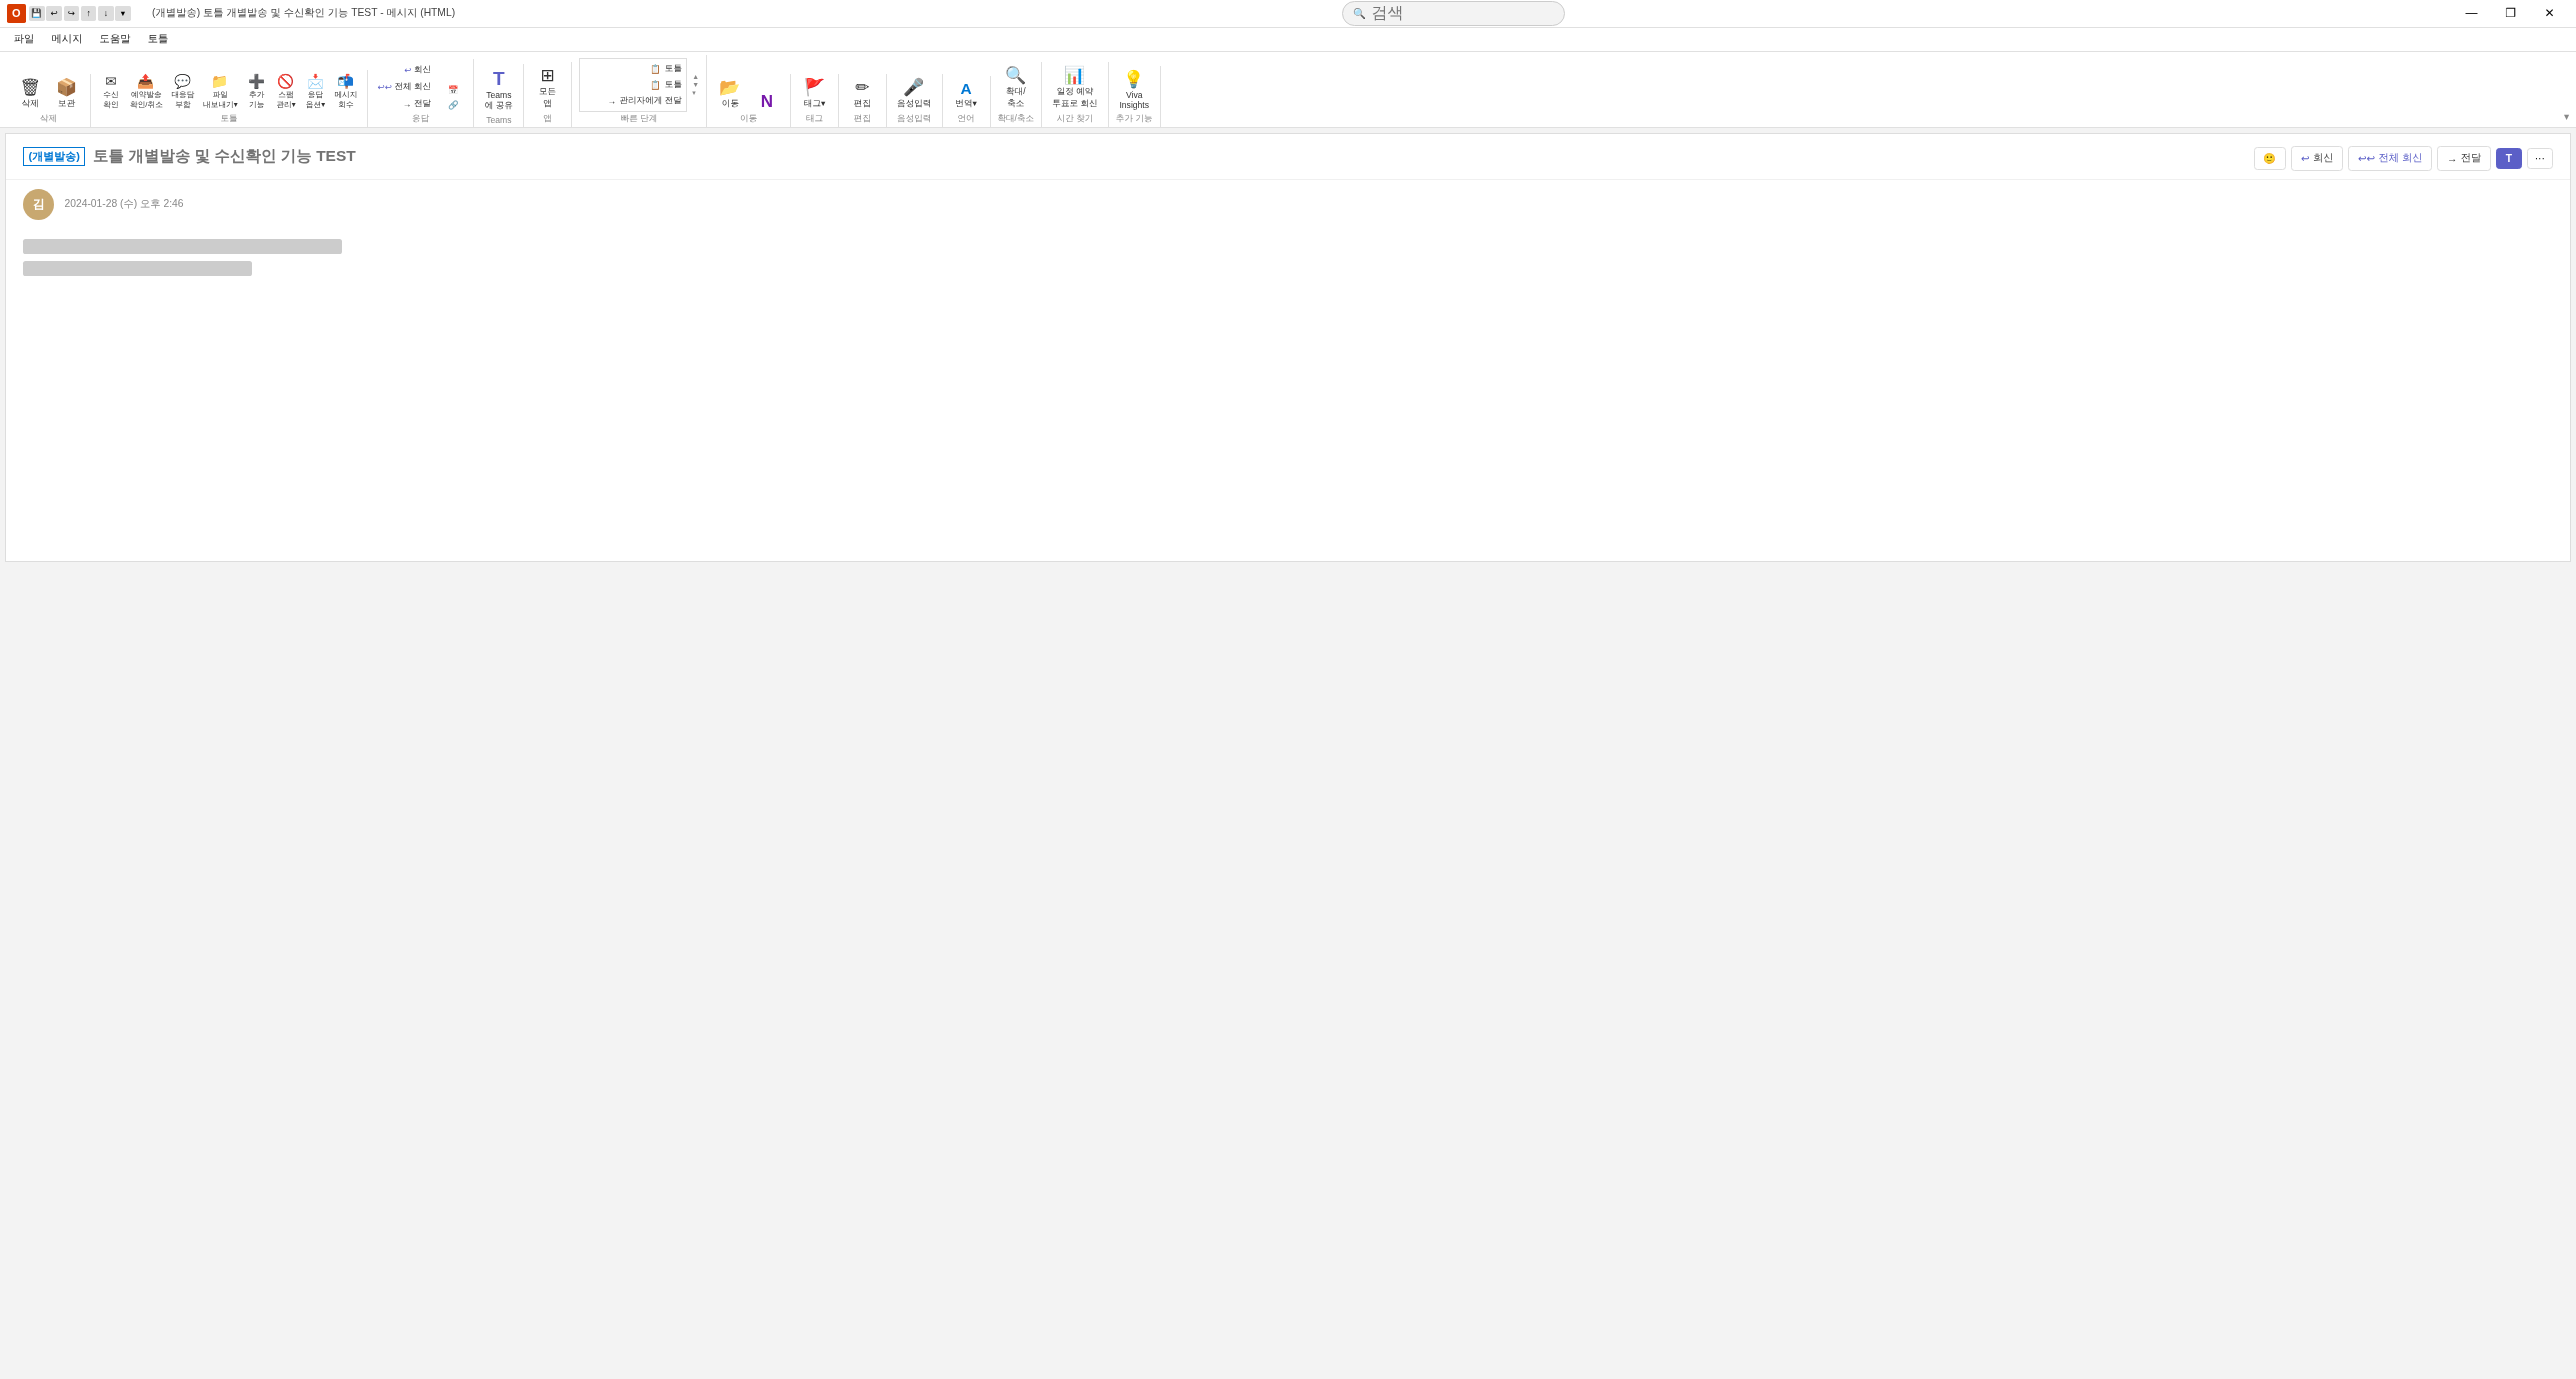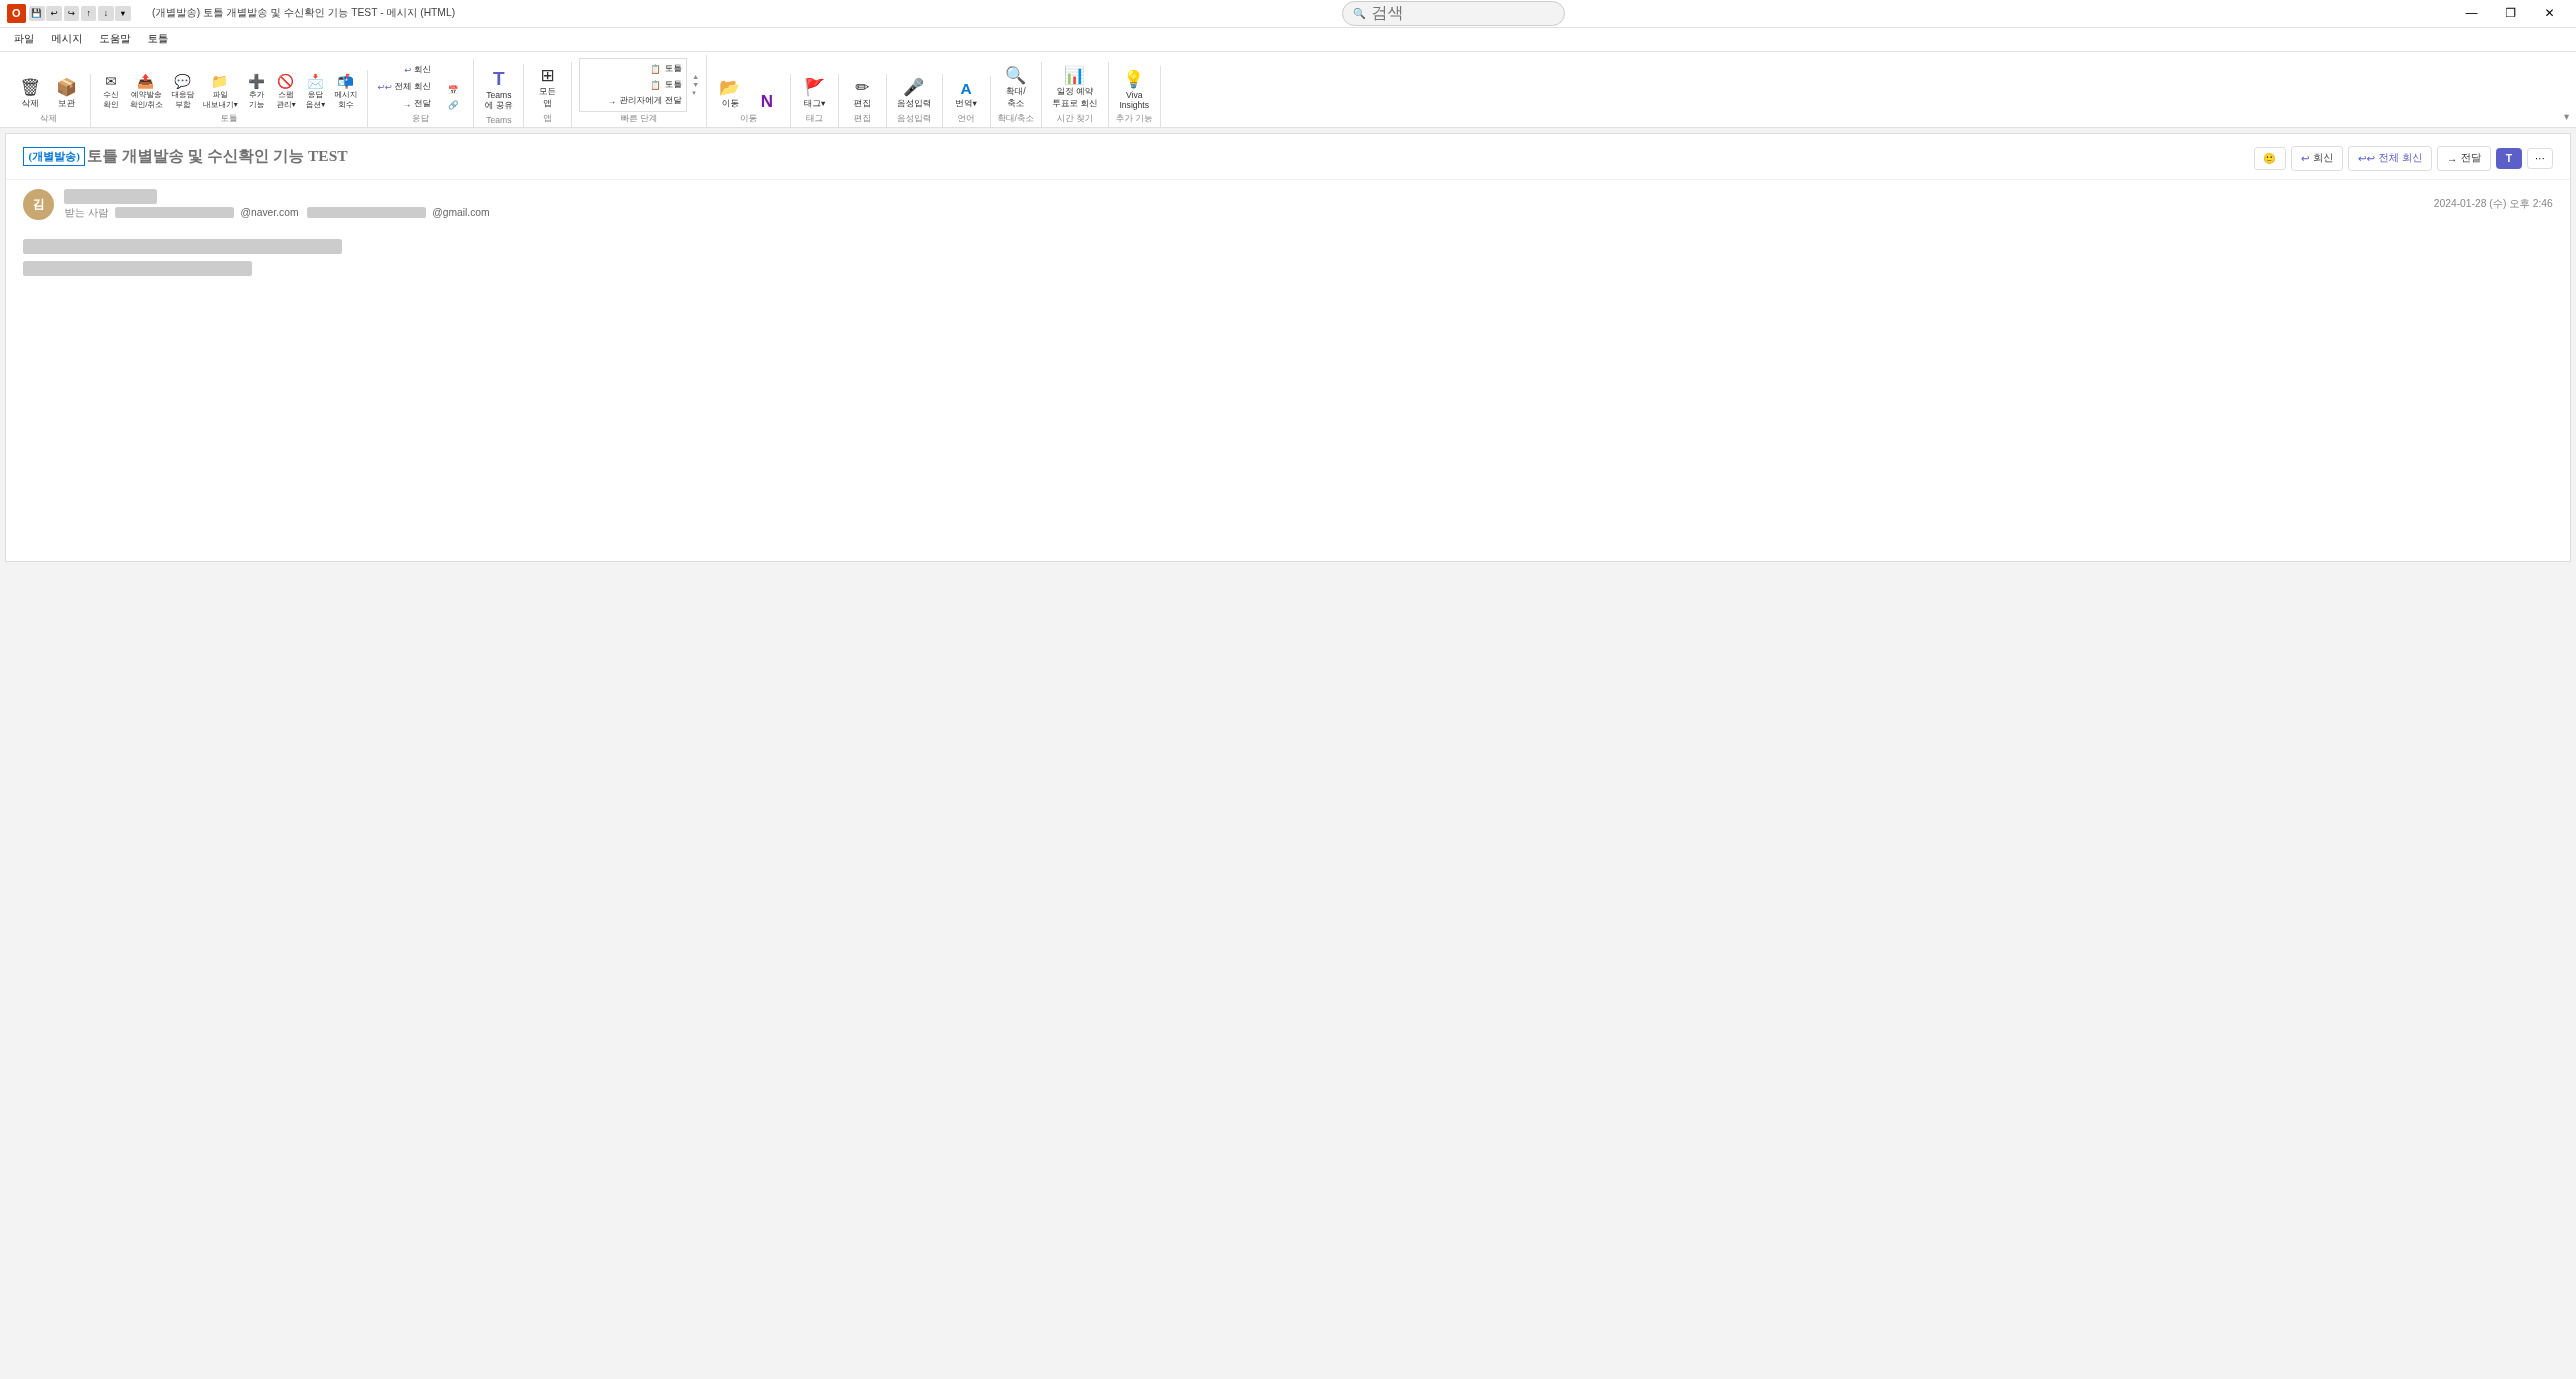--- a/index.html
+++ b/index.html
@@ -54,21 +54,21 @@
     }
     .rb-btn-small .rb-icon { font-size: 13.7px; line-height: 1; }
     .rb-btn-small .rb-label { font-size: 7.7px; text-align: center; white-space: nowrap; }
 
     
     .ribbon-scroll { display: flex; flex-direction: column; justify-content: center; gap: 0.9px; }
     .ribbon-scroll span { font-size: 6.9px; color: #888; cursor: pointer; }
 
     
     .rb-teams { color: #5b5fc7; }
-    .email-title { display: flex; align-items: center; gap: 2px; font-family: Liberation Serif, serif; }
+    .email-title { display: flex; align-items: center; gap: 8px; }
     .email-title-badge {
       border: 1.7px solid #0078d4; padding: 0.9px 4.3px; font-size: 11px; font-weight: 600; color: #0078d4;
     }
     .email-title-text { font-size: 15.5px; font-weight: 600; color: #737373; }
     .email-action-buttons { display: flex; gap: 5.2px; align-items: center; }
     .ea-btn {
       display: flex; align-items: center; gap: 3.4px; padding: 4.3px 8.6px;
       border: 0.9px solid #ddd; background: #fff; border-radius: 3.4px; cursor: pointer; font-size: 10.3px;
     }
     .ea-btn-reply { color: #444; }
@@ -356,32 +356,20 @@
       <button class="ea-btn ea-btn-more">
         <span>···</span>
       </button>
     </div>
   </div>
 
   <div style="padding:8.6px 17px; display:flex; align-items:center; gap:10.3px;">
     <div class="avatar">
       <span>김</span>
     </div>
-    <div style="flex:1;">
-      <div style="display:flex;align-items:center;gap:6.9px;margin-bottom:1.7px;">
-        <span style="font-size:11px;font-weight:600;background:#ccc;color:transparent;border-radius:2.6px;padding:0 34px;">김○○</span>
-      </div>
-      <div style="font-size:10.3px;color:#888;">
-        <span style="margin-right:3.4px;">받는 사람</span>
-        <span style="background:#ccc;color:transparent;border-radius:2.6px;padding:0 52px;margin-right:3.4px;">xxx</span>
-        <span style="color:#666;">@naver.com</span>
-        <span style="background:#ccc;color:transparent;border-radius:2.6px;padding:0 52px;margin-left:5.2px;margin-right:3.4px;">xxx</span>
-        <span style="color:#666;">@gmail.com</span>
-      </div>
-    </div>
     <div style="font-size:10.3px;color:#888;">2024-01-28 (수) 오후 2:46</div>
   </div>
 
   <div style="padding:10.3px 17px;">
     <div style="font-size:11px;color:#444;margin-bottom:3.4px;background:#ccc;color:transparent;border-radius:2.6px;display:inline-block;padding:0 103px;">안녕하세요 토틀입니다</div>
     <br>
     <div style="font-size:11px;color:#444;margin-top:3.4px;background:#ccc;color:transparent;border-radius:2.6px;display:inline-block;padding:0 69px;">테스트 메일입니다</div>
   </div>
 </div>
 

